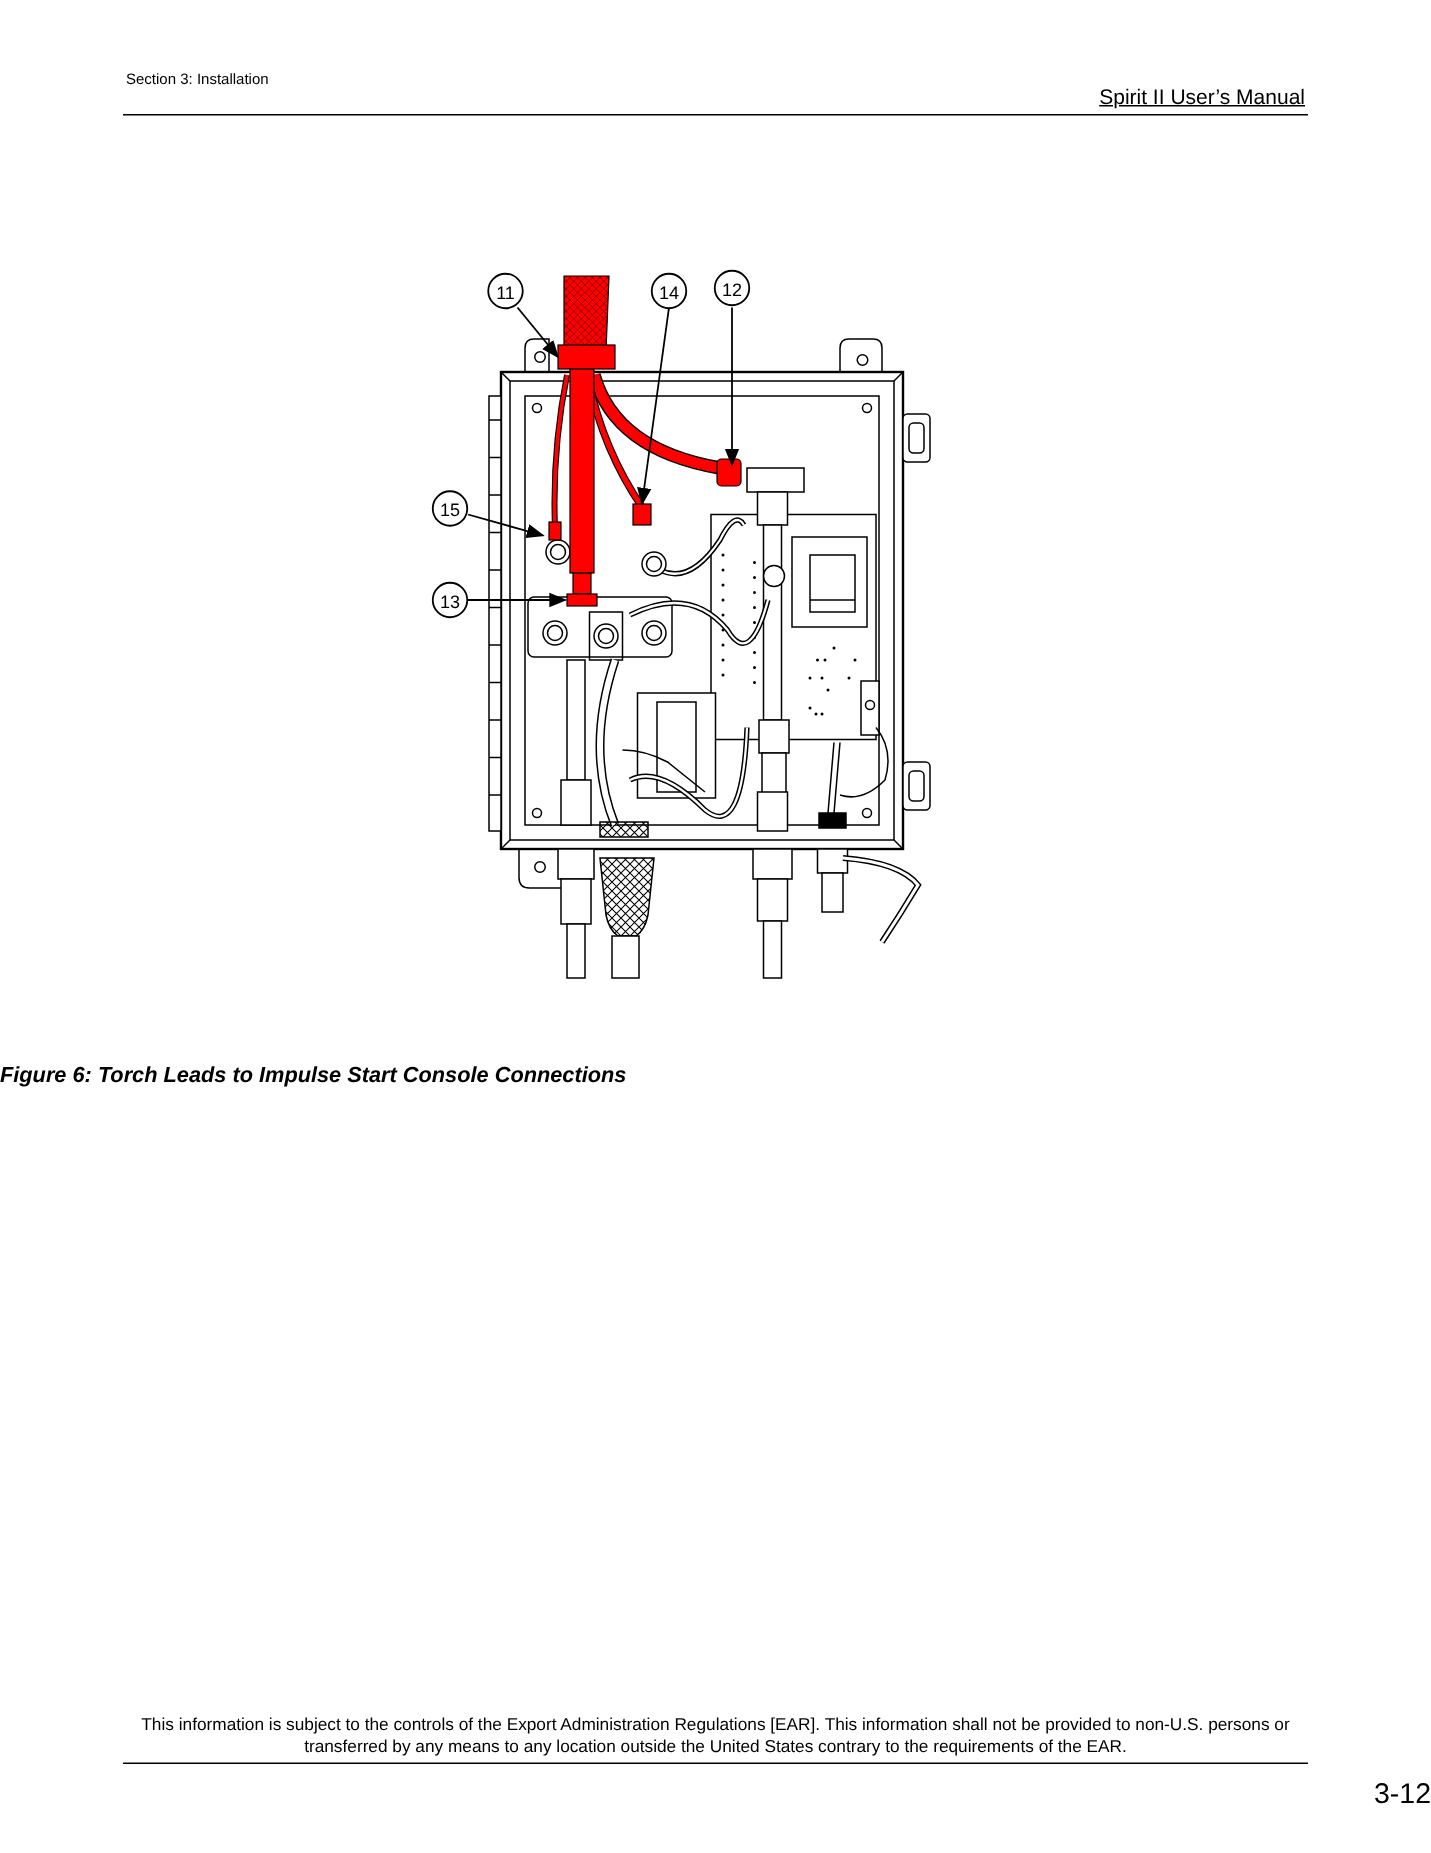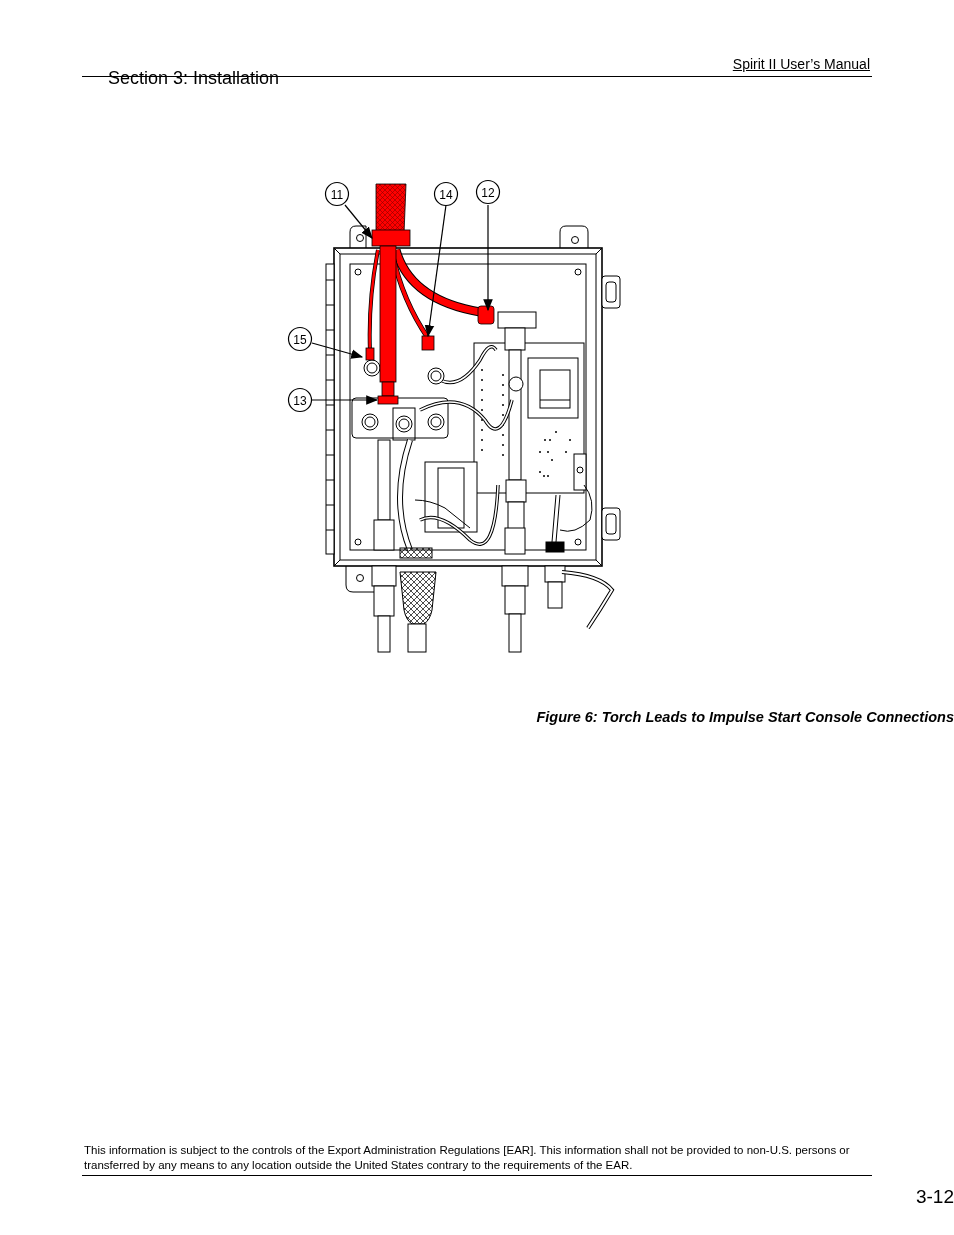--- a/index.html
+++ b/index.html
@@ -1,24 +1,24 @@
 <!DOCTYPE html>
 <html><head>
 <meta charset="utf-8">
 <style>
   html, body { margin:0; padding:0; background:#fff; }
   body { width:954px; height:1235px; position:relative; overflow:hidden;
          font-family:"Liberation Sans", sans-serif; color:#000; }
-  .hdr-left { position:absolute; left:84px; top:68px; font-size:18px;margin-left:24px; }
+  .hdr-left { position:absolute; left:84px; top:48px; font-size:10px; }
   .hdr-right { position:absolute; right:84px; top:56px; font-size:14px;text-decoration:underline; }
   .hdr-rule { position:absolute; left:82px; right:82px; top:76px; height:0; border-top:1.3px solid #000; }
   .figure { position:absolute; left:280px; top:170px; width:360px; height:490px; }
-  .caption { position:absolute; left:0; right:0; top:709px; text-align:right;
+  .caption { position:absolute; left:0; right:0; top:709px; text-align:left;
              font-size:14.5px; font-weight:bold; font-style:italic; }
-  .notice { position:absolute; left:84px; right:84px; top:1143px; 
+  .notice { position:absolute; left:84px; right:84px; top:1143px; text-align:center;
             font-size:11.5px; line-height:15px; }
   .ftr-rule { position:absolute; left:82px; right:82px; top:1175px; height:0; border-top:1.3px solid #000; }
   .page-num { position:absolute; left:0; right:0; top:1186px; text-align:right; font-size:19px; }
   svg text { font-family:"Liberation Sans", sans-serif; }
 </style>
 </head>
 <body>
 
 <div class="hdr-left">Section 3: Installation</div>
 <div class="hdr-right">Spirit II User’s Manual</div>

